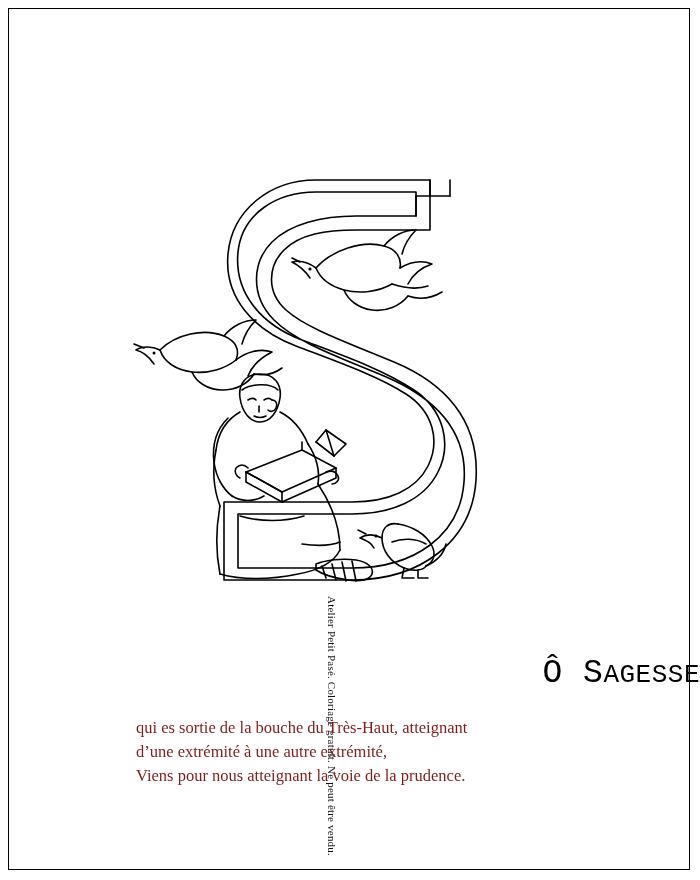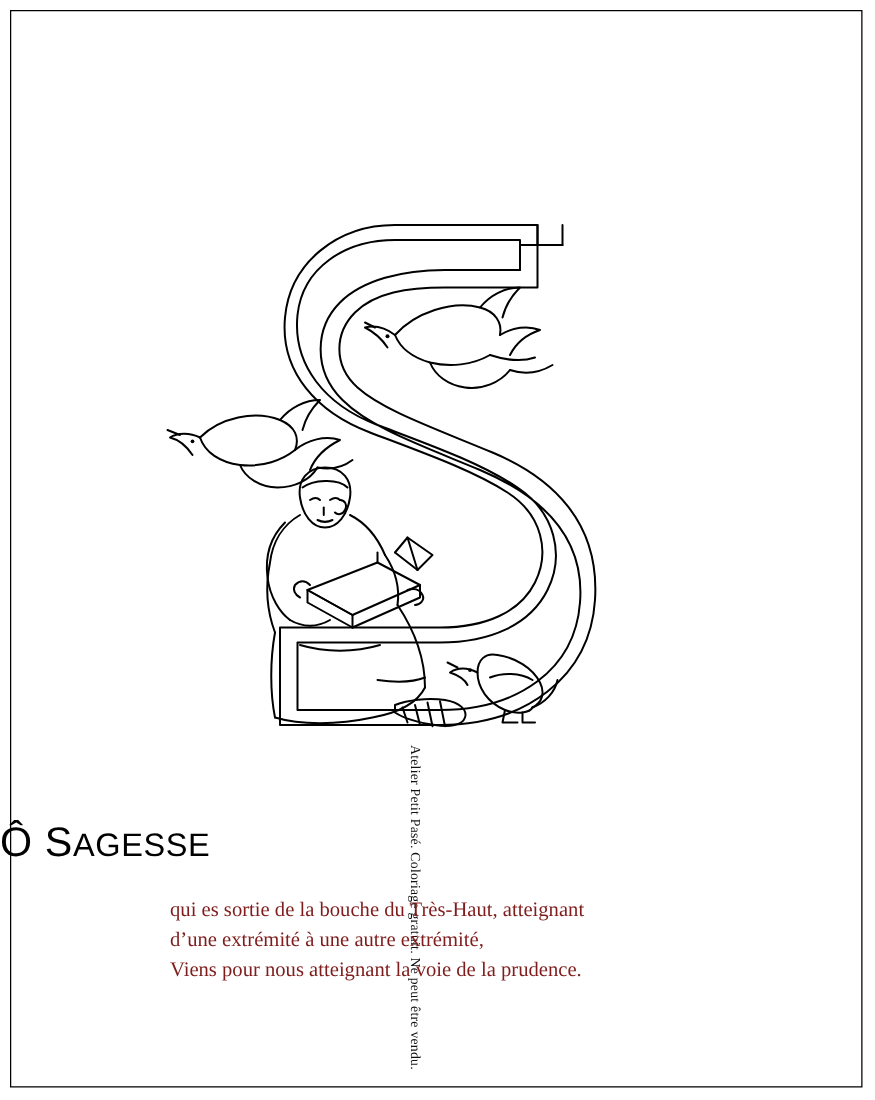--- a/index.html
+++ b/index.html
@@ -62,22 +62,22 @@
     right: 18px;
     top: 296px;
     height: 330px;
     width: 18px;
   }
   .title {
     position: absolute;
     left: 0;
     top: 655px;
     width: 700px;
-    text-align: left;
-    font-family: Liberation Sans, sans-serif;
+    text-align: right;
+    font-family: Liberation Mono, monospace;
     font-size: 33px;
     letter-spacing: 0.5px;
   }
   .title .cap {
     font-size: 33px;
   }
   .title .smallcaps {
     font-size: 26px;
   }
   .verse {

